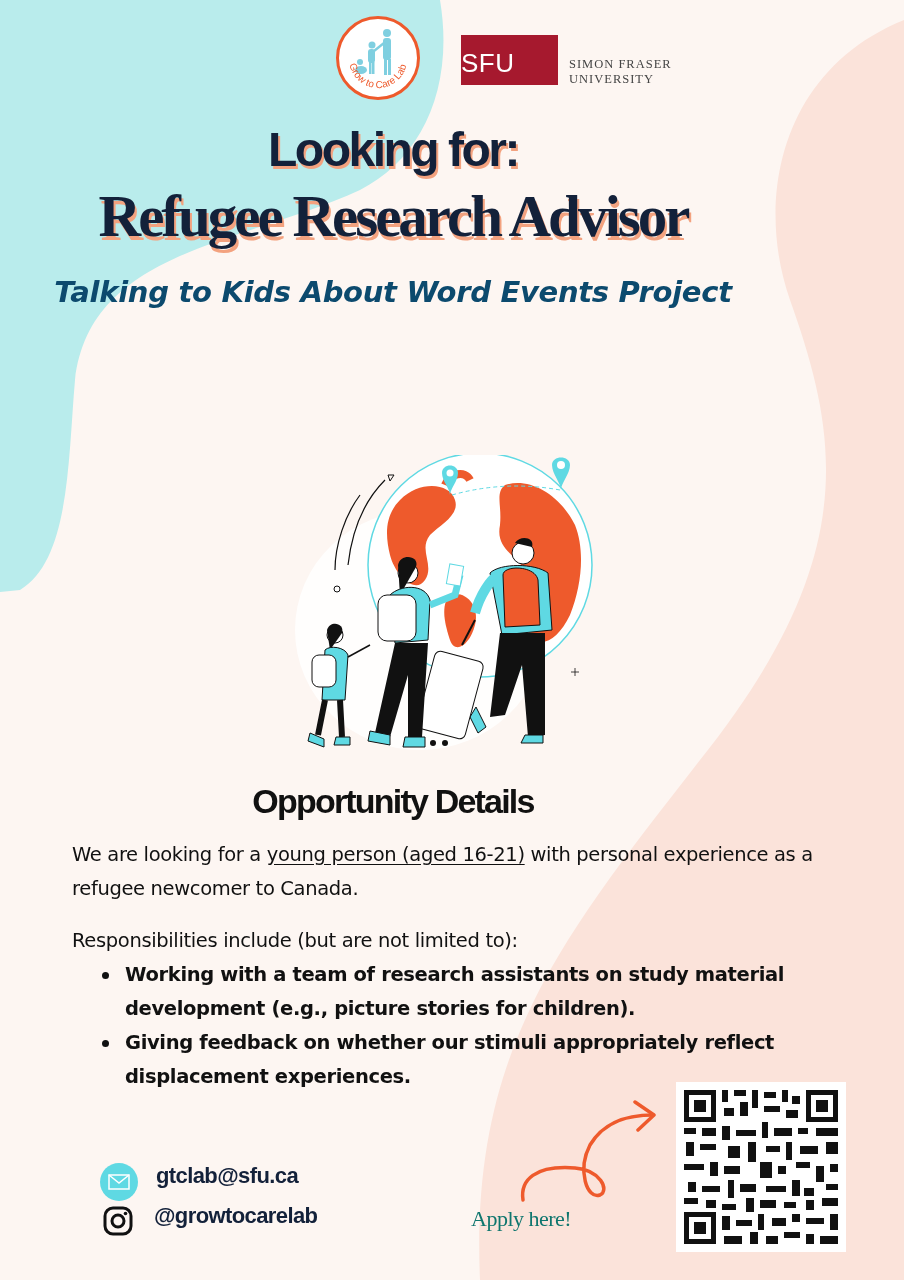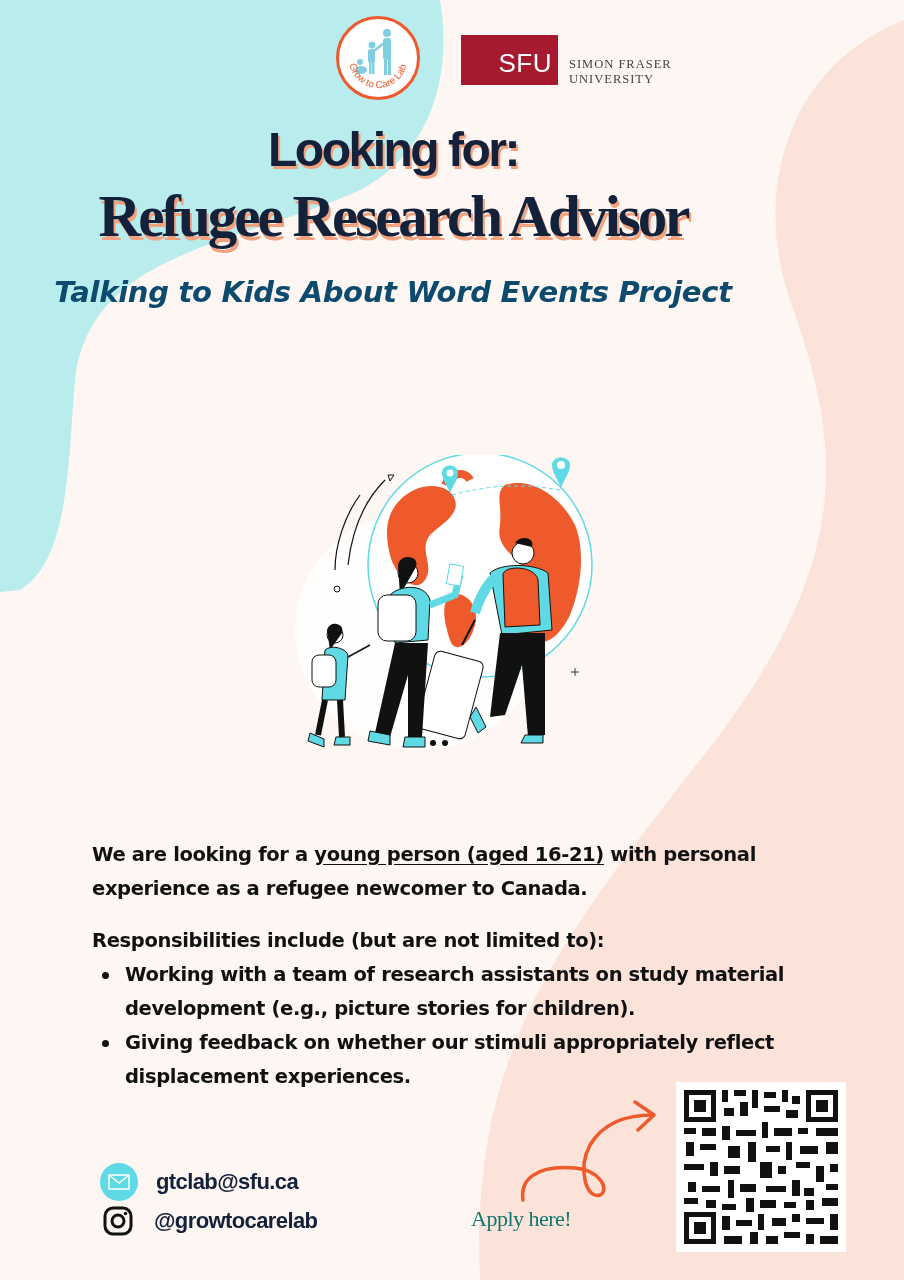--- a/index.html
+++ b/index.html
@@ -4,42 +4,42 @@
 <style>
   html, body { margin: 0; padding: 0; }
   body { width: 904px; height: 1280px; overflow: hidden; background: #fdf6f2; font-family: "DejaVu Sans", sans-serif; }
   .poster { position: relative; width: 904px; height: 1280px; overflow: hidden; background: #fdf6f2; }
   .bg { position: absolute; left: 0; top: 0; z-index: 0; }
   .layer { position: absolute; z-index: 1; }
   .center { left: 0; width: 786px; text-align: center; }
 
   
   .gtc-logo { left: 336px; top: 16px; width: 84px; height: 84px; border-radius: 50%; border: 3px solid #ee5a2c; background: #fff; box-sizing: border-box; overflow: hidden; }
-  .sfu-box { left: 461px; top: 35px; width: 97px; height: 50px; background: #a6192e; color: #fff; font-family: "Liberation Sans", sans-serif; font-size: 26px; display: flex; align-items: flex-end; justify-content: flex-end; padding: 0 6px 6px 0; box-sizing: border-box; letter-spacing: 0.5px; }
+  .sfu-box { left: 461px; top: 35px; width: 97px; height: 50px; background: #a6192e; color: #fff; font-family: "Liberation Sans", sans-serif; font-size: 26px; display: flex; align-items: flex-end; padding: 0 6px 6px 0; box-sizing: border-box; letter-spacing: 0.5px; }
   .sfu-name { left: 569px; top: 57px; font-family: "Liberation Serif", serif; font-size: 12.5px; color: #444; line-height: 15px; letter-spacing: 1px; }
 
   
   .looking { top: 122px; font-family: "Liberation Sans", sans-serif; font-weight: bold; font-size: 48px; color: #13213a; letter-spacing: -2.5px; text-shadow: 2px 3px 0 #f3a27f; }
   .role { top: 182px; font-family: Liberation Serif, serif; font-weight: bold; font-size: 59px; color: #13213a; letter-spacing: -3px; text-shadow: 2px 4px 0 #f3a27f; }
   .project { top: 275px; font-family: "DejaVu Sans", sans-serif; font-style: italic; font-weight: bold; font-size: 29px; color: #0c4a6e; letter-spacing: -0.3px; }
   .intro { left: 130px; width: 644px; top: 337px; text-align: center; font-family: "DejaVu Sans", sans-serif; font-weight: bold; font-size: 19.5px; line-height: 32px; color: #111; letter-spacing: -0.3px; }
 
   .illus { left: 290px; top: 455px; width: 330px; height: 300px; }
 
   .opp-title { top: 782px; font-family: "Liberation Sans", sans-serif; font-weight: bold; font-size: 34px; color: #111; letter-spacing: -1.8px; }
-  .body-text { left: 92px; width: 780px; font-family: "DejaVu Sans", sans-serif; font-weight: bold; font-size: 19.5px; line-height: 34px; color: #111; letter-spacing: -0.35px; }
+  .body-text { left: 72px; width: 780px; font-family: "DejaVu Sans", sans-serif; font-weight: normal; font-size: 19.5px; line-height: 34px; color: #111; letter-spacing: -0.35px; }
   .p1 { top: 838px; }
   .p2 { top: 924px; }
   .underline { text-decoration: underline; text-underline-offset: 3px; }
   .bullets { left: 100px; width: 760px; top: 958px; margin: 0; padding: 0; list-style: none; }
   .bullets li { position: relative; padding-left: 25px; font-family: "DejaVu Sans", sans-serif; font-weight: bold; font-size: 19.5px; line-height: 34px; color: #111; letter-spacing: -0.35px; margin-bottom: 0; }
   .bullets li .dot { position: absolute; left: 2px; top: 14px; width: 7px; height: 7px; border-radius: 50%; background: #111; }
 
   
-  .contact { left: 100px; display: flex; align-items: center; gap: 18px; }
+  .contact { left: 100px; display: flex; align-items: flex-start; gap: 18px; }
   .c1 { top: 1163px; }
   .c2 { top: 1203px; }
   .contact .label { font-family: "Liberation Sans", sans-serif; font-weight: bold; font-size: 22px; color: #13213a; letter-spacing: -0.6px; }
   .mail-icon { width: 38px; height: 38px; border-radius: 50%; background: #5fd9e3; display: flex; align-items: center; justify-content: center; }
   .insta-icon { width: 36px; height: 36px; display: flex; align-items: center; justify-content: center; }
 
   .apply { left: 471px; top: 1206px; font-family: Liberation Serif, serif; font-size: 22px; color: #0f766e; letter-spacing: -0.5px; }
   .arrow { left: 515px; top: 1100px; width: 145px; height: 105px; }
   .qr { left: 676px; top: 1082px; width: 170px; height: 170px; background: #fff; }
 </style>
@@ -136,20 +136,21 @@
     <circle cx="45" cy="180" r="8" fill="#fff" stroke="#111"></circle>
     <path d="M37,175 C40,165 55,168 52,178 L40,195 Z" fill="#111"></path>
     <path d="M35,195 C40,190 55,192 58,200 L55,245 L32,245 Z" fill="#5fd9e3" stroke="#111"></path>
     <rect x="22" y="200" width="24" height="32" rx="7" fill="#fff" stroke="#111"></rect>
     <path d="M58,202 L80,190" stroke="#111" stroke-width="1.5"></path>
     <path d="M35,245 L28,280 M50,245 L52,282" stroke="#111" stroke-width="6"></path>
     <path d="M20,278 l14,6 v8 l-16,-6 Z" fill="#5fd9e3" stroke="#111"></path>
     <path d="M46,282 h14 v8 h-16 Z" fill="#5fd9e3" stroke="#111"></path>
   </svg>
 
+  <div class="layer center opp-title">Opportunity Details</div>
   <div class="layer body-text p1"><span>We are looking for a </span><span class="underline">young person (aged 16-21)</span><span> with personal experience as a refugee newcomer to Canada.</span></div>
   <div class="layer body-text p2">Responsibilities include (but are not limited to):</div>
   <ul class="layer bullets">
     <li><span class="dot"></span><span>Working with a team of research assistants on study material development (e.g., picture stories for children).</span></li>
     <li><span class="dot"></span><span>Giving feedback on whether our stimuli appropriately reflect displacement experiences.</span></li>
   </ul>
 
   <div class="layer contact c1">
     <span class="mail-icon">
       <svg width="22" height="16" viewBox="0 0 22 16">

